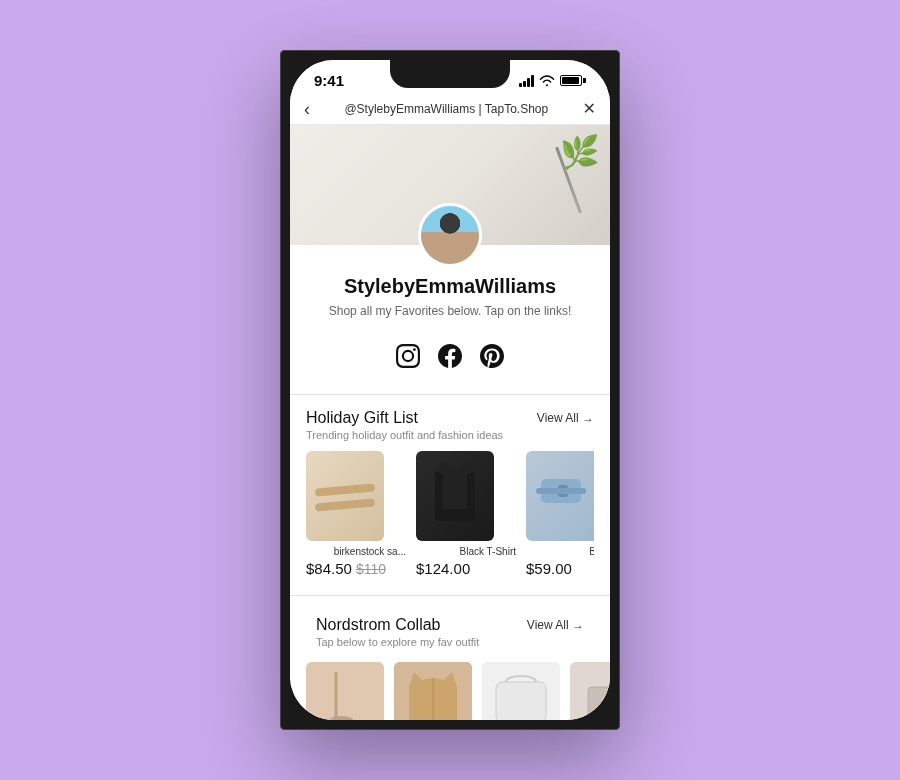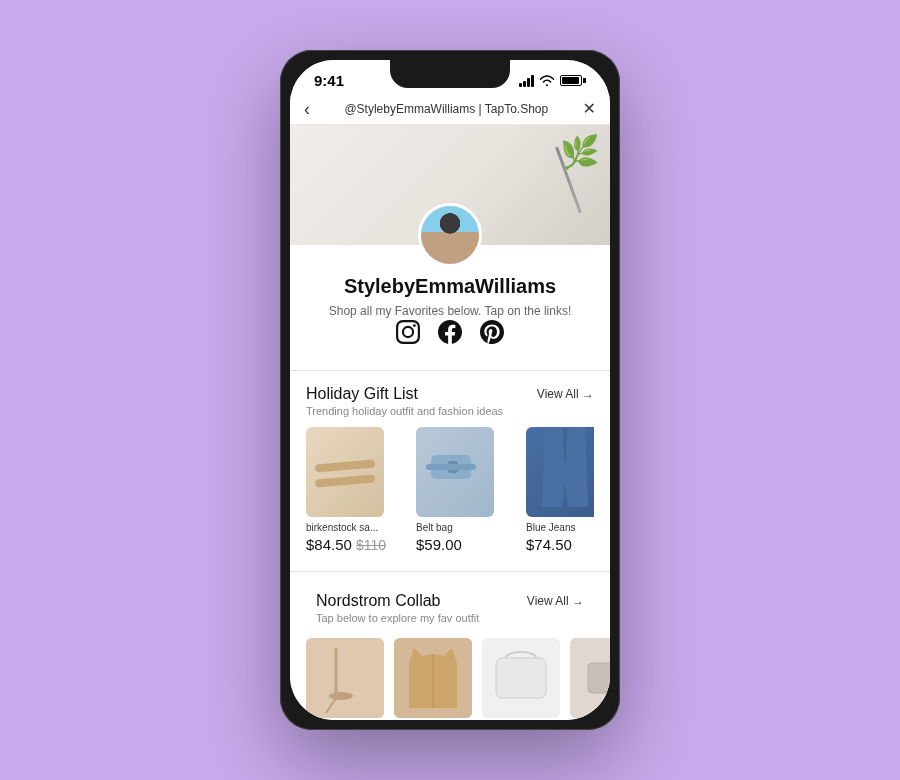--- a/index.html
+++ b/index.html
@@ -12,21 +12,21 @@
       align-items: center;
       justify-content: center;
       font-family: -apple-system, BlinkMacSystemFont, 'Segoe UI', sans-serif;
       overflow: hidden;
     }
 
     .phone-outer {
       width: 340px;
       height: 680px;
       background: #1a1a1a;
-      border-radius: 32px;
+      border-radius: 5px;
       padding: 10px;
       box-shadow: 0 30px 80px rgba(0,0,0,0.35), inset 0 0 0 1px #444;
       position: relative;
     }
 
     .phone-inner {
       width: 100%;
       height: 100%;
       background: #fff;
       border-radius: 44px;
@@ -179,21 +179,21 @@
     .profile-name {
       font-size: 20px;
       font-weight: 700;
       color: #111;
       margin-bottom: 6px;
     }
 
     .profile-bio {
       font-size: 12px;
       color: #666;
-      margin-bottom: 0;
+      margin-bottom: 24px;
     }
 
     .social-icons {
       display: flex;
       justify-content: center;
       gap: 14px;
       margin-bottom: 4px;
     }
 
     .social-icon {
@@ -259,20 +259,21 @@
       overflow-x: auto;
       padding-bottom: 4px;
     }
 
     .products-scroll::-webkit-scrollbar { display: none; }
 
     .product-card {
       flex-shrink: 0;
       width: 100px;
       cursor: pointer;
+      text-align: right;
     }
 
     .product-image {
       width: 78px;
       height: 90px;
       border-radius: 6px;
       overflow: hidden;
       margin-bottom: 5px;
       background: #f0ede8;
       display: flex;
@@ -527,20 +528,31 @@
 
           <div class="product-card">
             <div class="product-image product-sandals"></div>
             <div class="product-name">birkenstock sa...</div>
             <div class="product-price-row">
               <span class="product-price">$84.50</span>
               <span class="product-price-original">$110</span>
             </div>
           </div>
 
+          <div class="product-card">
+            <div class="product-image product-shirt">
+              <svg width="40" height="50" viewBox="0 0 40 50" style="position:absolute;top:10px;">
+                <path d="M8 0 L0 10 L8 14 L8 48 L32 48 L32 14 L40 10 L32 0 L26 6 C24 8 16 8 14 6 Z" fill="#222"></path>
+              </svg>
+            </div>
+            <div class="product-name">Black T-Shirt</div>
+            <div class="product-price-row">
+              <span class="product-price">$124.00</span>
+            </div>
+          </div>
 
           <div class="product-card">
             <div class="product-image product-beltbag">
               <svg width="50" height="40" viewBox="0 0 50 40" style="position:absolute;top:20px;left:10px;">
                 <rect x="5" y="8" width="40" height="24" rx="5" fill="#8aaecc"></rect>
                 <rect x="22" y="14" width="10" height="12" rx="3" fill="#6a8eac"></rect>
                 <rect x="0" y="17" width="50" height="6" rx="3" fill="#7a9ec0"></rect>
               </svg>
             </div>
             <div class="product-name">Belt bag</div>

